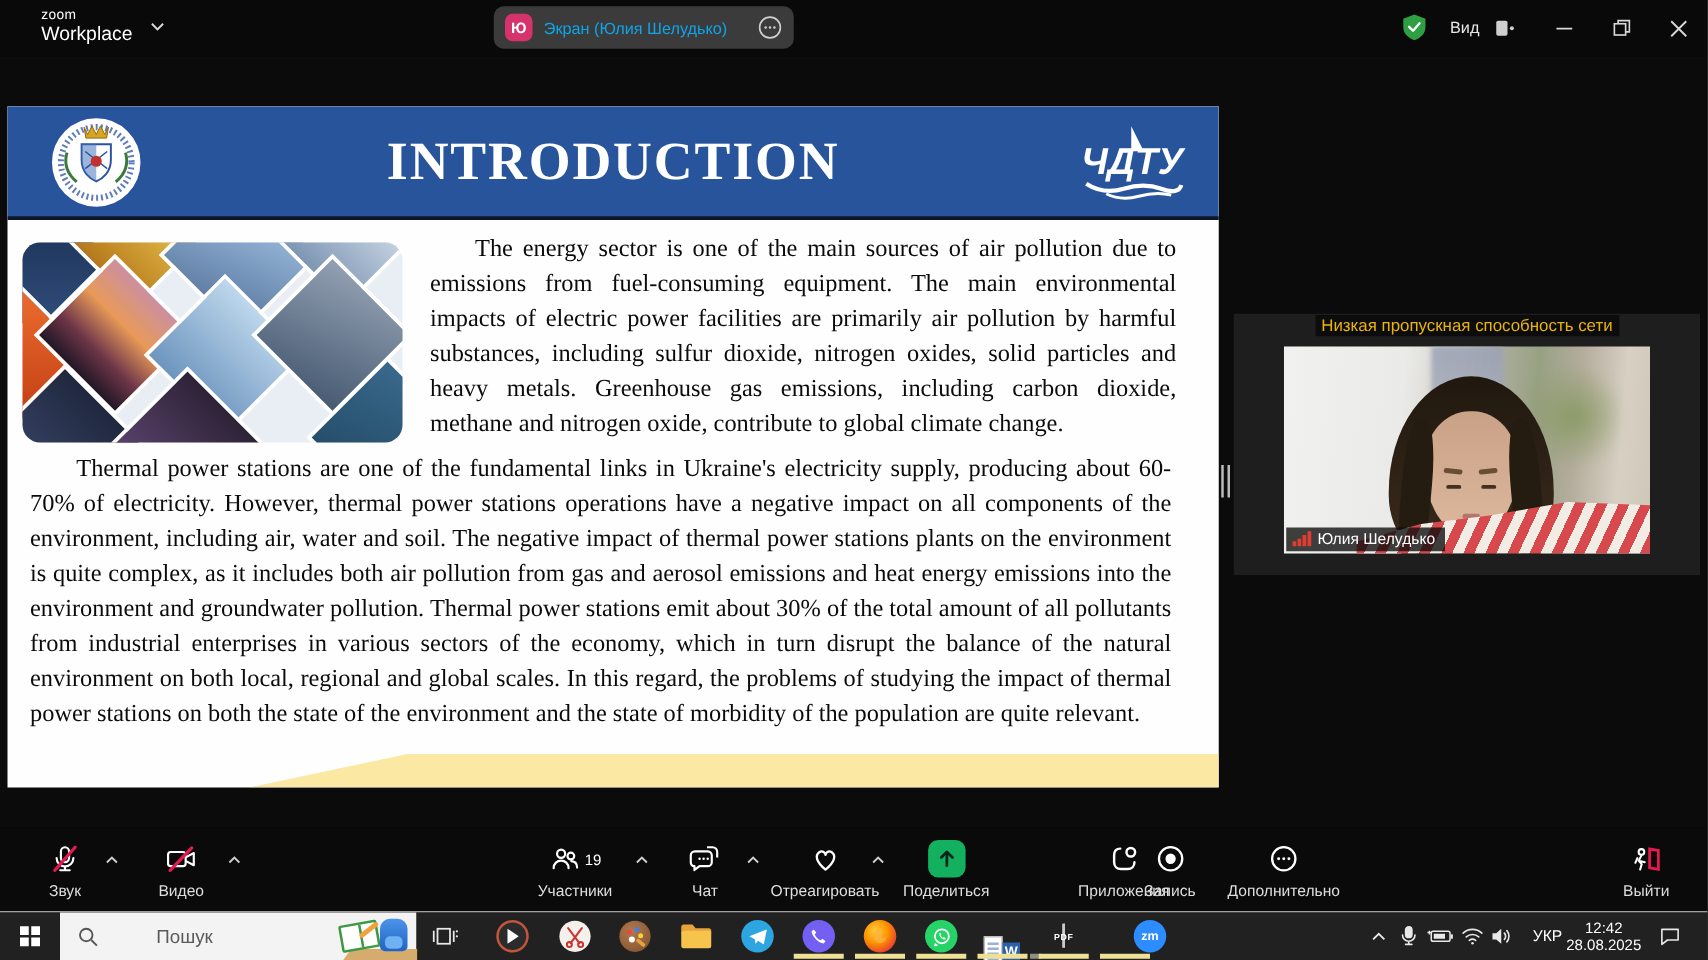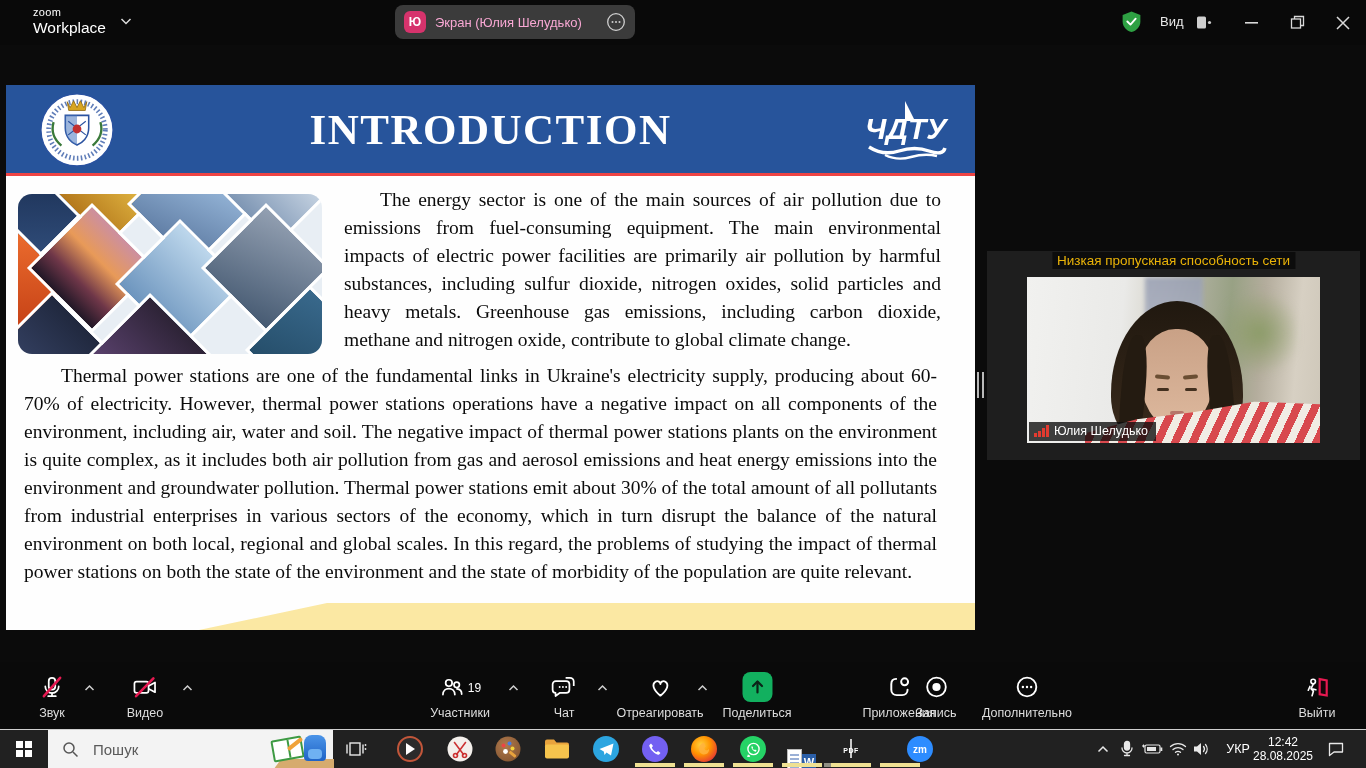--- a/index.html
+++ b/index.html
@@ -9,33 +9,33 @@
 
   
   .topbar{position:absolute;left:0;top:0;width:1366px;height:45px;background:#090909;}
   .zlogo{position:absolute;left:33px;top:7px;color:#fff;line-height:1;}
   .zlogo .l1{font-size:11px;letter-spacing:.3px;}
   .zlogo .l2{font-size:15.5px;margin-top:2px;}
   .logo-chev{position:absolute;left:120px;top:17px;}
   .conf-tab{position:absolute;left:160px;top:0;height:45px;display:flex;align-items:center;gap:9px;color:#ececec;font-size:13px;padding:0 8px;cursor:pointer;}
   .active-tab{position:absolute;left:395px;top:5px;width:240px;height:34px;background:#3b3b3b;border-radius:8px;display:flex;align-items:center;gap:9px;padding:0 9px;box-sizing:border-box;cursor:pointer;}
   .avatar{width:22px;height:22px;border-radius:6px;background:#d6336c;color:#fff;font-size:12px;font-weight:bold;display:flex;align-items:center;justify-content:center;flex:0 0 auto;}
-  .tab-label{font-size:13px;color:#f9a8d4;white-space:nowrap;flex:1;}
+  .tab-label{font-size:13px;color:#0ea5e9;white-space:nowrap;flex:1;}
   .shield{position:absolute;left:1120px;top:10px;}
   .view-label{position:absolute;left:1160px;top:14px;font-size:13px;color:#e8e8e8;cursor:pointer;}
   .view-ico{position:absolute;left:1196px;top:15px;}
   .wbtn{position:absolute;top:0;width:42px;height:45px;display:flex;align-items:center;justify-content:center;cursor:pointer;}
   .b-min{left:1230px;} .b-rest{left:1276px;} .b-close{left:1322px;}
 
   
   .main{position:absolute;left:0;top:45px;width:1366px;height:617px;background:#0b0b0b;}
 
   
   .slide{position:absolute;left:6px;top:40px;width:969px;height:545px;background:#fefefe;overflow:hidden;}
-  .slide-header{position:absolute;left:0;top:0;right:0;height:88px;background:#27549B;border-bottom:3px solid #ef4444;}
+  .slide-header{position:absolute;left:0;top:0;right:0;height:88px;background:#27549B;border-bottom:3px solid #0f172a;}
   .slide-title{position:absolute;left:0;right:0;top:20px;text-align:center;font-family:"Liberation Serif","DejaVu Serif",serif;font-weight:bold;font-size:43px;letter-spacing:1.5px;color:#fff;}
   .emblem{position:absolute;left:32px;top:4px;}
   .chdtu{position:absolute;right:20px;top:14px;width:96px;height:62px;}
   .chdtu text{font-family:"Liberation Sans",sans-serif;font-weight:bold;font-style:italic;}
   .serif{font-family:"Liberation Serif","DejaVu Serif",serif;font-size:19.5px;line-height:28px;color:#0b0b0b;text-align:justify;}
   .p1{position:absolute;left:338px;top:101px;width:597px;text-indent:36px;z-index:2;}
   .p2{position:absolute;left:18px;top:277px;width:913px;text-indent:37px;z-index:2;}
   .yellow-band{position:absolute;right:0;bottom:0;width:776px;height:27px;background:#FBE8A3;clip-path:polygon(128px 0,100% 0,100% 100%,0 100%);z-index:1;}
 
   
@@ -89,21 +89,21 @@
   .icorow{display:flex;align-items:flex-start;gap:3px;}
   .badge{font-size:12px;color:#fff;margin-top:1px;}
   .caret{position:absolute;top:22px;cursor:pointer;}
   .share-sq{width:30px;height:30px;border-radius:8px;background:#12B05F;display:flex;align-items:center;justify-content:center;}
 
   
   .tbar{position:absolute;left:0;top:730px;width:1366px;height:38px;background:#212121;}
   .start{position:absolute;left:0;top:0;width:48px;height:38px;display:flex;align-items:center;justify-content:center;cursor:pointer;}
   .winlogo{display:grid;grid-template-columns:7px 7px;grid-template-rows:7px 7px;gap:2px;}
   .winlogo i{background:#fff;display:block;}
-  .search{position:absolute;left:48px;top:0;width:285px;height:38px;background:#f3f3f3;display:flex;align-items:center;cursor:text;}
+  .search{position:absolute;left:48px;top:0;width:285px;height:38px;background:#f3f3f3;display:flex;align-items:center;cursor:text;gap:32px;}
   .search input{border:none;background:transparent;outline:none;font-size:15px;color:#333;margin-left:12px;width:140px;font-family:"Liberation Sans",sans-serif;}
   .search input::placeholder{color:#5a5a5a;}
   .sart{position:absolute;left:218px;top:0;width:70px;height:38px;pointer-events:none;}
   .s-ped{position:absolute;left:2px;bottom:0;width:66px;height:9px;background:#d6ab6e;clip-path:polygon(10% 100%,20% 0,100% 0,100% 100%);}
   .s-book{position:absolute;left:6px;bottom:8px;width:27px;height:18px;background:#fff;border:2px solid #3d9a43;border-radius:2px;transform:rotate(-10deg);}
   .s-book i{position:absolute;left:50%;top:0;width:2px;height:100%;background:#3d9a43;}
   .s-pencil{position:absolute;left:20px;bottom:22px;width:18px;height:4px;background:#f0a23a;transform:rotate(-38deg);border-radius:2px;}
   .s-pack{position:absolute;left:38px;bottom:7px;width:22px;height:26px;border-radius:8px 8px 4px 4px;background:linear-gradient(180deg,#4b94e8,#1f63c6);}
   .s-pack i{position:absolute;left:4px;bottom:2px;width:14px;height:10px;border-radius:4px;background:#6fb1f2;}
   .tico{position:absolute;top:19px;transform:translate(-50%,-50%);cursor:pointer;}

